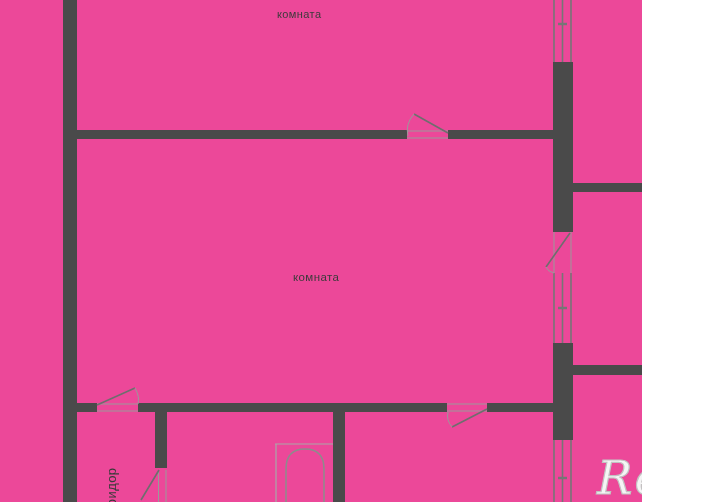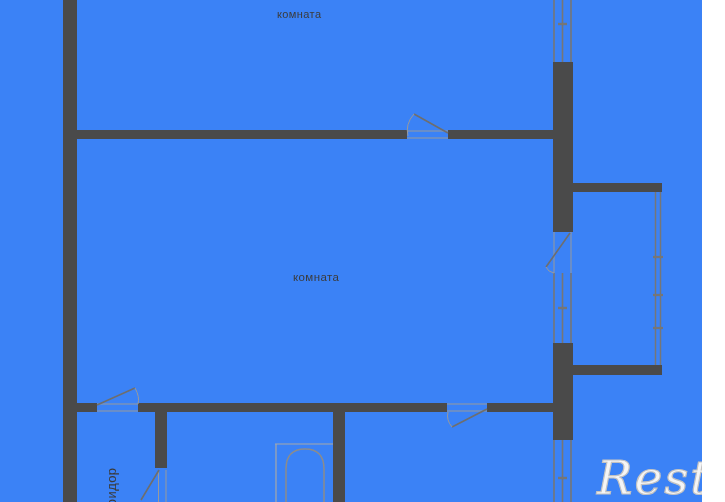--- a/index.html
+++ b/index.html
@@ -1,19 +1,19 @@
 <!DOCTYPE html>
 <html><head>
 <meta charset="utf-8">
 <style>
   html,body{margin:0;padding:0;background:#ffffff;}
   #canvas{
     position:relative;
-    width:702px;height:502px;
-    background:#3b82f6;
+    width:642px;height:502px;
+    background:#ec4899;
     overflow:hidden;
     font-family:"Liberation Sans", sans-serif;
   }
   .wall{position:absolute;background:#4a4a4a;}
   svg.overlay{position:absolute;left:0;top:0;width:725px;height:502px;}
   .room-label{
     position:absolute;
     font-size:11px;
     color:#3b3b3b;
     letter-spacing:0.4px;

